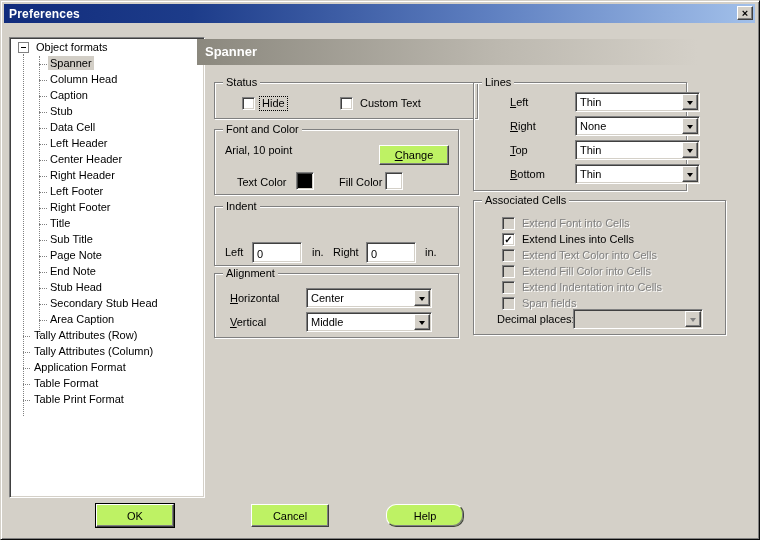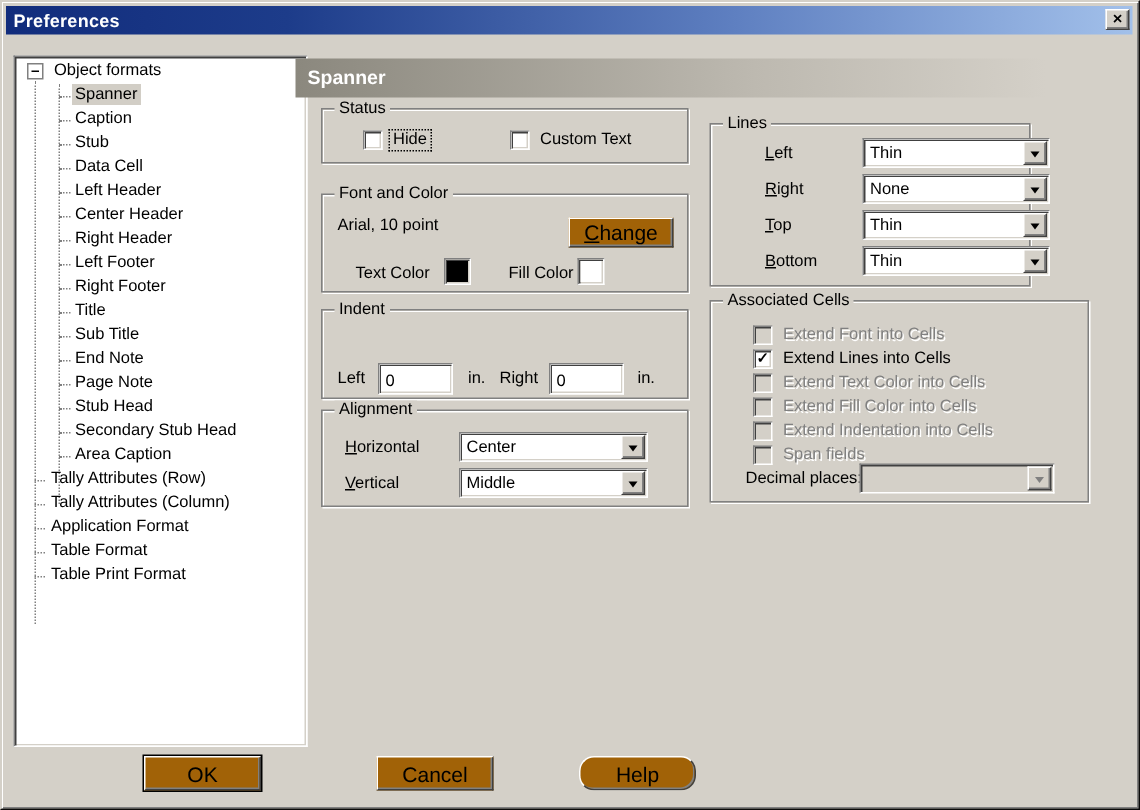--- a/index.html
+++ b/index.html
@@ -70,24 +70,24 @@
   .tri{position:absolute;left:4px;top:6px;width:0;height:0;
     border:3px solid transparent;border-top:4px solid #000;}
   .combo.disabled{background:#d4d0c8;}
   .combo.disabled .tri{border-top-color:#808080;}
   
   .swatch{position:absolute;width:18px;height:18px;box-sizing:border-box;
     border:1px solid;border-color:#808080 #ffffff #ffffff #808080;
     box-shadow:inset 1px 1px 0 #404040, inset -1px -1px 0 #d4d0c8;}
   .swatch i{position:absolute;left:1px;top:1px;right:1px;bottom:1px;}
   
-  .btn{position:absolute;box-sizing:border-box;background:#a16207;
+  .btn{position:absolute;box-sizing:border-box;background:#bef264;
     border:1px solid;border-color:#ffffff #404040 #404040 #ffffff;
     box-shadow:inset -1px -1px 0 #808080;
-    font-family:"Liberation Sans",sans-serif;font-size:14px;text-align:center;padding:0;cursor:default;}
+    font-family:"Liberation Sans",sans-serif;font-size:11px;text-align:center;padding:0;cursor:default;}
   .btn.default{box-shadow:inset -1px -1px 0 #808080, 0 0 0 1px #000;}
   .lines-row{position:absolute;left:0;width:100%;height:20px;}
   .lines-row .glabel{left:36px;}
   .lines-row .combo{left:101px;width:125px;top:0;}
   .assoc-row{position:absolute;left:12px;width:100%;height:14px;padding-left:32px;}
   .assoc-row .chk{left:16px;top:0;}
   .statictext{position:absolute;line-height:13px;}
 </style>
 </head>
 <body>
@@ -99,49 +99,50 @@
     <button class="closebtn"><span>×</span></button>
   </div>
 
   <div class="tree-panel">
     <div class="tree-inner">
       <div class="vline vline1"></div>
       <div class="vline vline2"></div>
       <div id="tree-rows">
           <div class="tree-row root"><span class="expand-box"></span><span class="lbl">Object formats</span></div>
           <div class="tree-row child selected"><span class="lbl">Spanner</span></div>
+          <div class="tree-row child"><span class="lbl">Column Head</span></div>
           <div class="tree-row child"><span class="lbl">Caption</span></div>
           <div class="tree-row child"><span class="lbl">Stub</span></div>
           <div class="tree-row child"><span class="lbl">Data Cell</span></div>
           <div class="tree-row child"><span class="lbl">Left Header</span></div>
           <div class="tree-row child"><span class="lbl">Center Header</span></div>
           <div class="tree-row child"><span class="lbl">Right Header</span></div>
           <div class="tree-row child"><span class="lbl">Left Footer</span></div>
           <div class="tree-row child"><span class="lbl">Right Footer</span></div>
           <div class="tree-row child"><span class="lbl">Title</span></div>
           <div class="tree-row child"><span class="lbl">Sub Title</span></div>
+          <div class="tree-row child"><span class="lbl">Page Note</span></div>
           <div class="tree-row child"><span class="lbl">End Note</span></div>
-          <div class="tree-row child"><span class="lbl">Page Note</span></div>
           <div class="tree-row child"><span class="lbl">Stub Head</span></div>
           <div class="tree-row child"><span class="lbl">Secondary Stub Head</span></div>
           <div class="tree-row child"><span class="lbl">Area Caption</span></div>
           <div class="tree-row top"><span class="lbl">Tally Attributes (Row)</span></div>
           <div class="tree-row top"><span class="lbl">Tally Attributes (Column)</span></div>
           <div class="tree-row top"><span class="lbl">Application Format</span></div>
           <div class="tree-row top"><span class="lbl">Table Format</span></div>
           <div class="tree-row top"><span class="lbl">Table Print Format</span></div>
         </div>
     </div>
   </div>
 
   <div class="pageheader">
     <span>Spanner</span>
   </div>
 
-  <div class="group" style="left:213px;top:71px;width:245px;height:37px;">
+  <div class="group" style="left:213px;top:81px;width:264px;height:37px;">
     <span class="legend">Status</span>
     <div class="chk" style="left:27px;top:13px;">
       <span class="box"></span>
       <span class="clabel focused">Hide</span>
     </div>
     <div class="chk" style="left:125px;top:13px;justify-content:flex-end;">
       <span class="box"></span>
       <span class="clabel">Custom Text</span>
     </div>
   </div>

